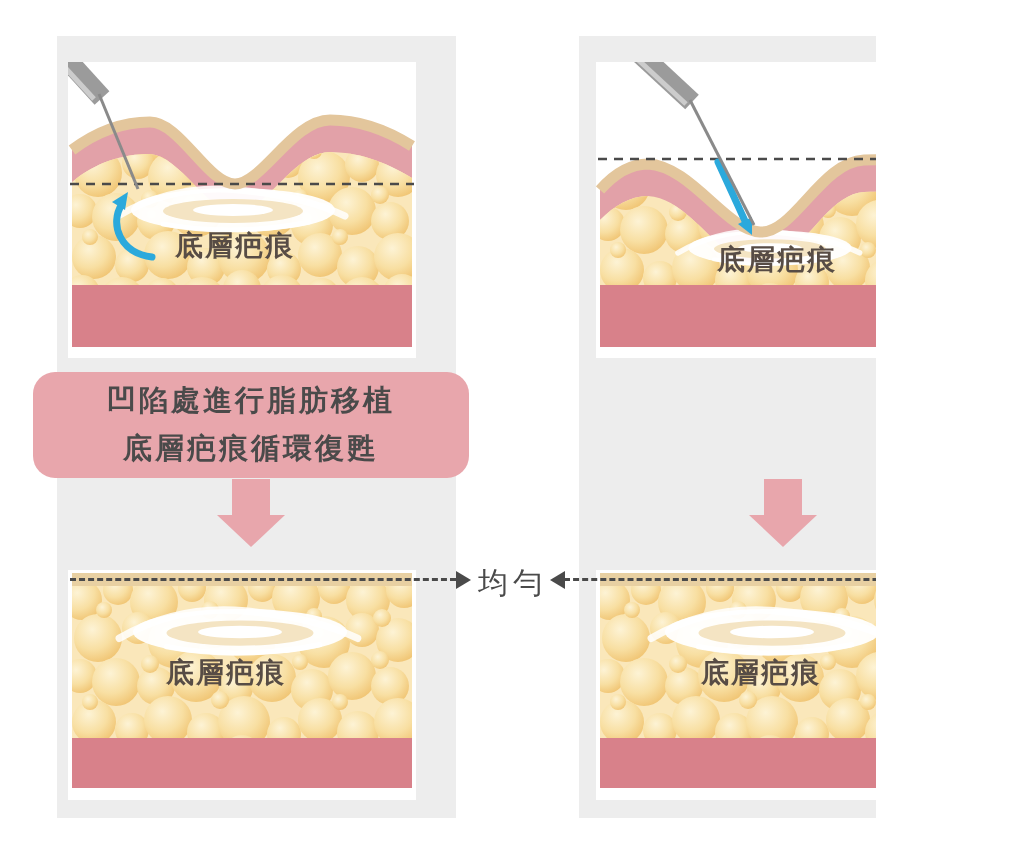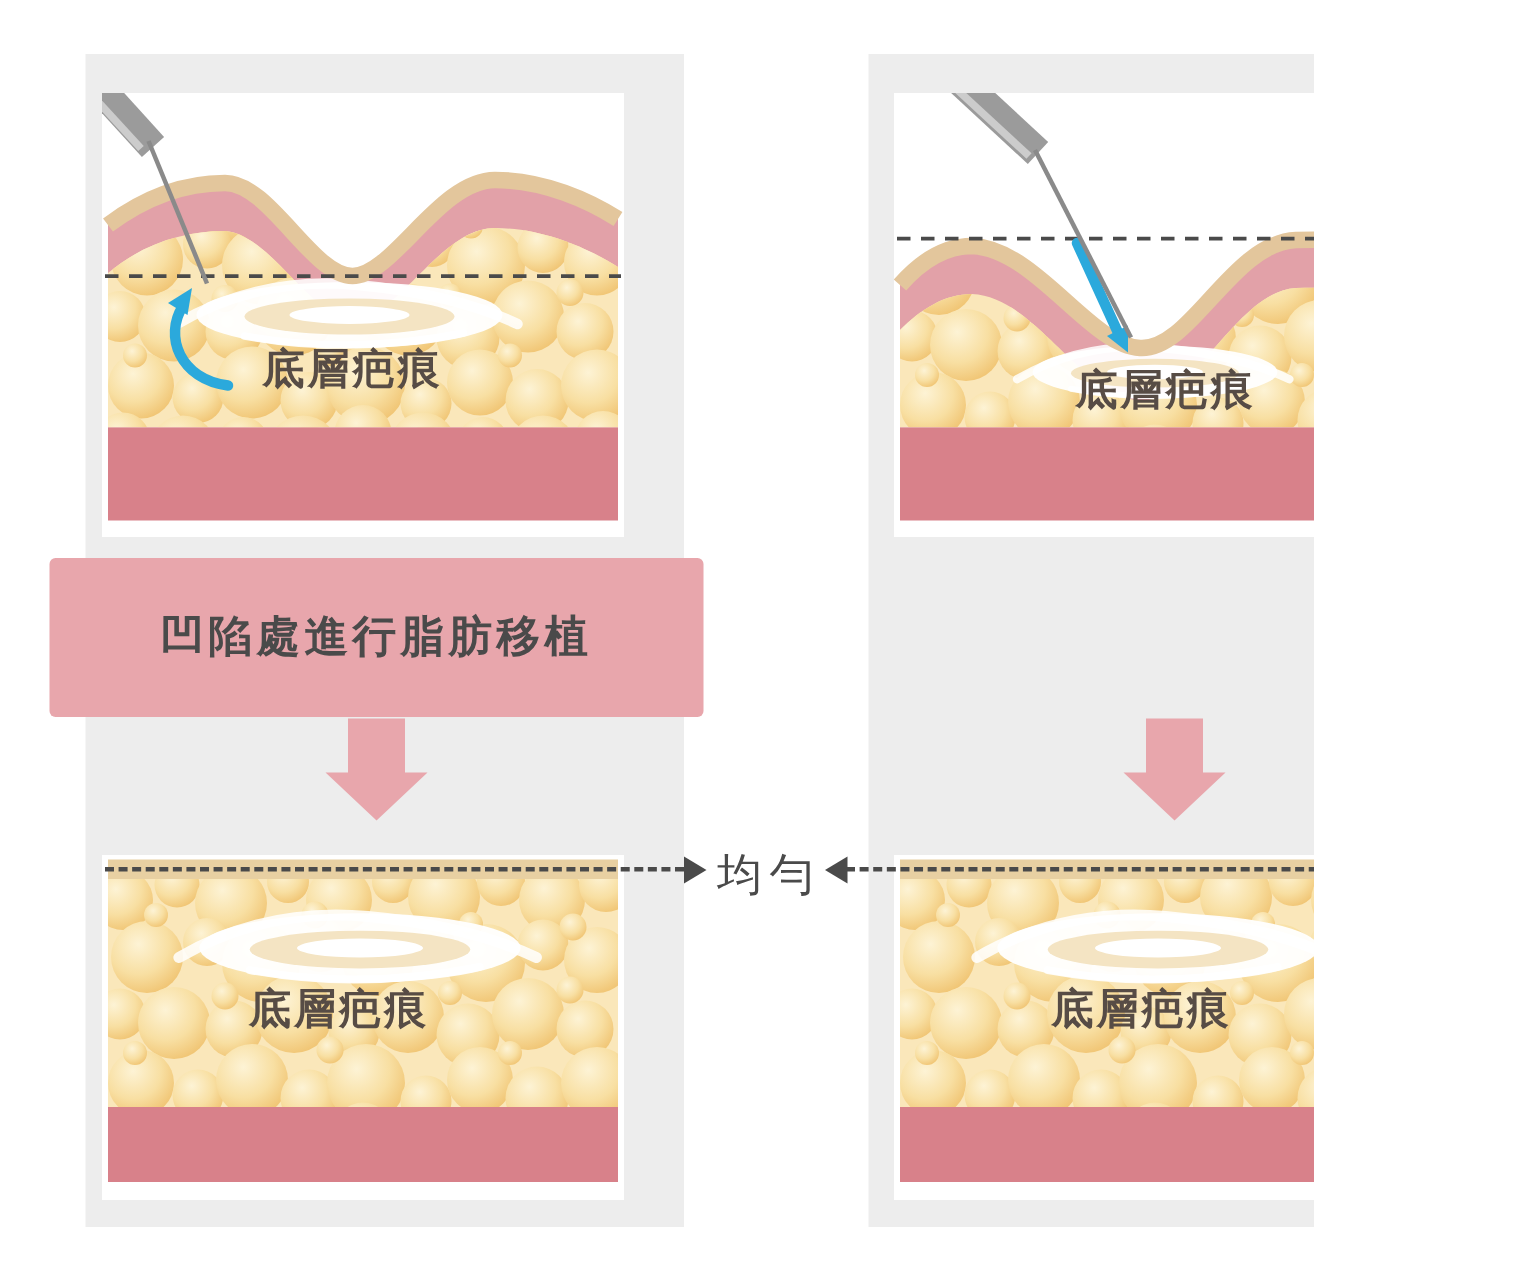--- a/index.html
+++ b/index.html
@@ -7,21 +7,21 @@
           font-family:"Liberation Sans","DejaVu Sans",sans-serif;}
   .card{position:absolute;top:36px;height:782px;background:#ededed;}
   #card-left{left:57px;width:399px;}
   #card-right{left:579px;width:388px;}
   .illus{position:absolute;background:#ffffff;}
   #illus-tl{left:68px;top:62px;width:348px;height:296px;}
   #illus-tr{left:596px;top:62px;width:348px;height:296px;}
   #illus-bl{left:68px;top:570px;width:348px;height:230px;}
   #illus-br{left:596px;top:570px;width:348px;height:230px;}
   .illus svg{display:block;width:100%;height:100%;}
-  .caption{position:absolute;top:372px;width:436px;height:106px;background:#e8a6ac;border-radius:4px;
+  .caption{position:absolute;top:372px;width:436px;height:106px;background:#e8a6ac;border-radius:22px;
            color:#4a4a4a;font-weight:bold;font-size:29px;letter-spacing:3px;text-align:center;
            display:flex;flex-direction:column;justify-content:center;gap:8px;}
   #cap-left{left:33px;}
   #cap-right{left:565px;}
   .cap-line{white-space:nowrap;}
   .dshaft{position:absolute;top:479px;width:38px;height:37px;background:#e8a6ac;}
   .dhead{position:absolute;top:515px;width:0;height:0;
          border-left:34px solid transparent;border-right:34px solid transparent;border-top:32px solid #e8a6ac;}
   #dshaft-left{left:232px;} #dhead-left{left:217px;}
   #dshaft-right{left:764px;} #dhead-right{left:749px;}
@@ -173,20 +173,21 @@
         <line x1="42" y1="-10" x2="96" y2="40" stroke="#9b9b9b" stroke-width="20"></line>
         <line x1="38" y1="-6" x2="90" y2="42" stroke="#cccccc" stroke-width="5"></line>
         <line x1="94" y1="38" x2="158" y2="163" stroke="#8a8a8a" stroke-width="3"></line>
       </g>
       <text x="181" y="207" class="scar-label">底層疤痕</text>
     </svg>
   </div>
 
   <div class="caption" id="cap-left">
     <div class="cap-line">凹陷處進行脂肪移植</div>
+    <div class="cap-line">底層疤痕循環復甦</div>
   </div>
 
   <div class="dshaft" id="dshaft-left"></div>
   <div class="dhead" id="dhead-left"></div>
   <div class="dshaft" id="dshaft-right"></div>
   <div class="dhead" id="dhead-right"></div>
 
   <div class="illus" id="illus-bl">
     <svg viewBox="0 0 348 230">
       <defs>

